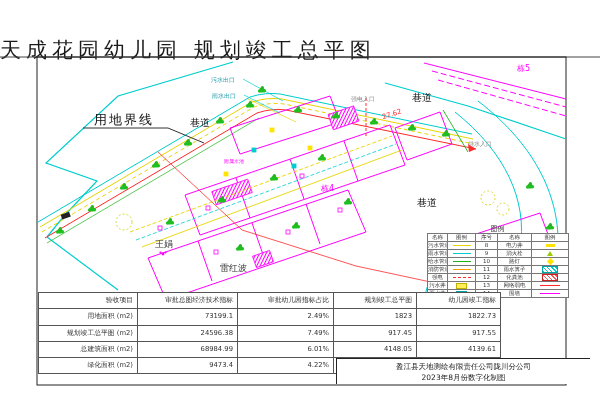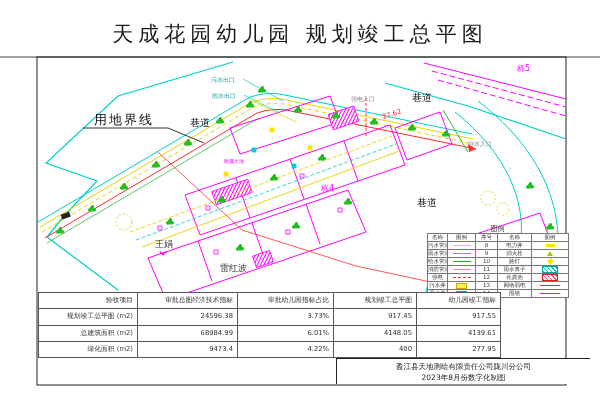--- a/index.html
+++ b/index.html
@@ -3,21 +3,21 @@
 <meta charset="utf-8">
 <style>
   html,body{margin:0;padding:0;}
   body{
     width:600px;height:400px;position:relative;overflow:hidden;
     background:#ffffff;
     font-family:"DejaVu Sans","Liberation Sans",sans-serif;
     color:#222;
   }
   .title{
-    position:absolute;top:20px;left:0;width:600px;text-align:center;
+    position:absolute;top:36px;left:0;width:600px;text-align:left;
     font-family:"DejaVu Serif","Liberation Serif",serif;
     font-size:21px;letter-spacing:5px;color:#1a1a1a;white-space:nowrap;
   }
   svg.map{position:absolute;left:0;top:0;}
   
   .legend-title{
     position:absolute;left:427px;top:224px;width:141px;text-align:center;
     font-size:7px;color:#333;
   }
   table.legend{
@@ -306,23 +306,30 @@
       <tr id="stats-head">
         <th>验收项目</th>
         <th>审批总图经济技术指标</th>
         <th>审批幼儿园指标占比</th>
         <th>规划竣工总平图</th>
         <th>幼儿园竣工指标</th>
       </tr>
     </thead>
   <tbody id="stats-body">
       <tr>
+        <td>用地面积 (m2)</td>
+        <td>73199.1</td>
+        <td>2.49%</td>
+        <td>1823</td>
+        <td>1822.73</td>
+      </tr>
+      <tr>
         <td>规划竣工总平图 (m2)</td>
         <td>24596.38</td>
-        <td>3.73%</td>
+        <td>7.49%</td>
         <td>917.45</td>
         <td>917.55</td>
       </tr>
       <tr>
         <td>总建筑面积 (m2)</td>
         <td>68984.99</td>
         <td>6.01%</td>
         <td>4148.05</td>
         <td>4139.61</td>
       </tr>

